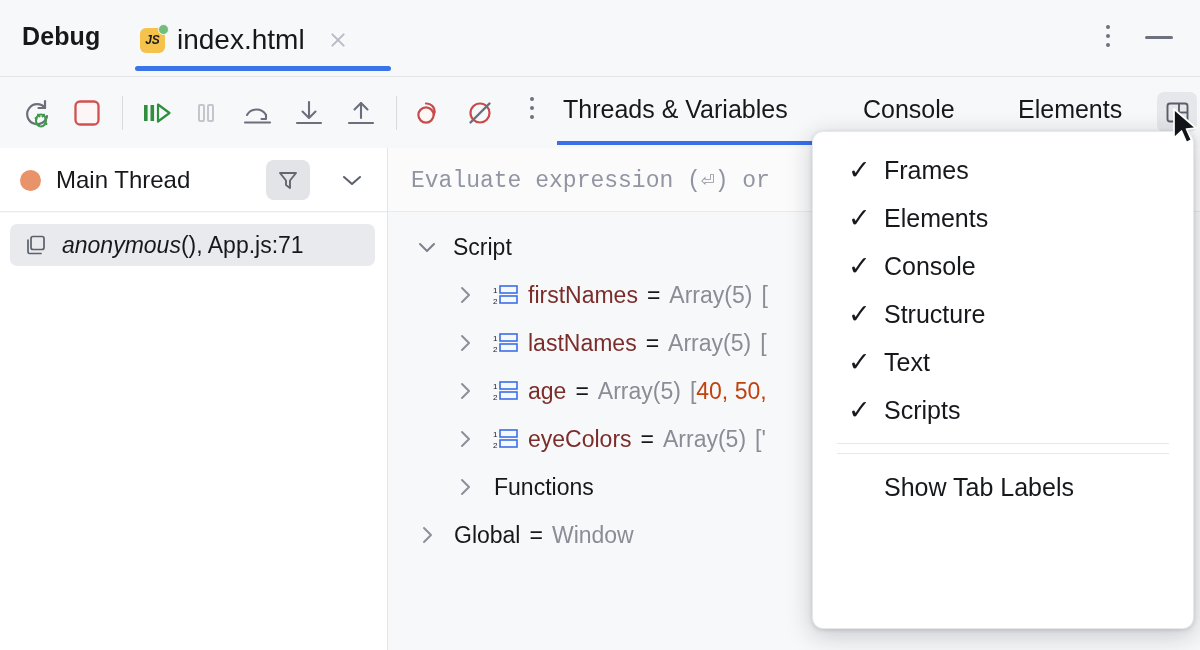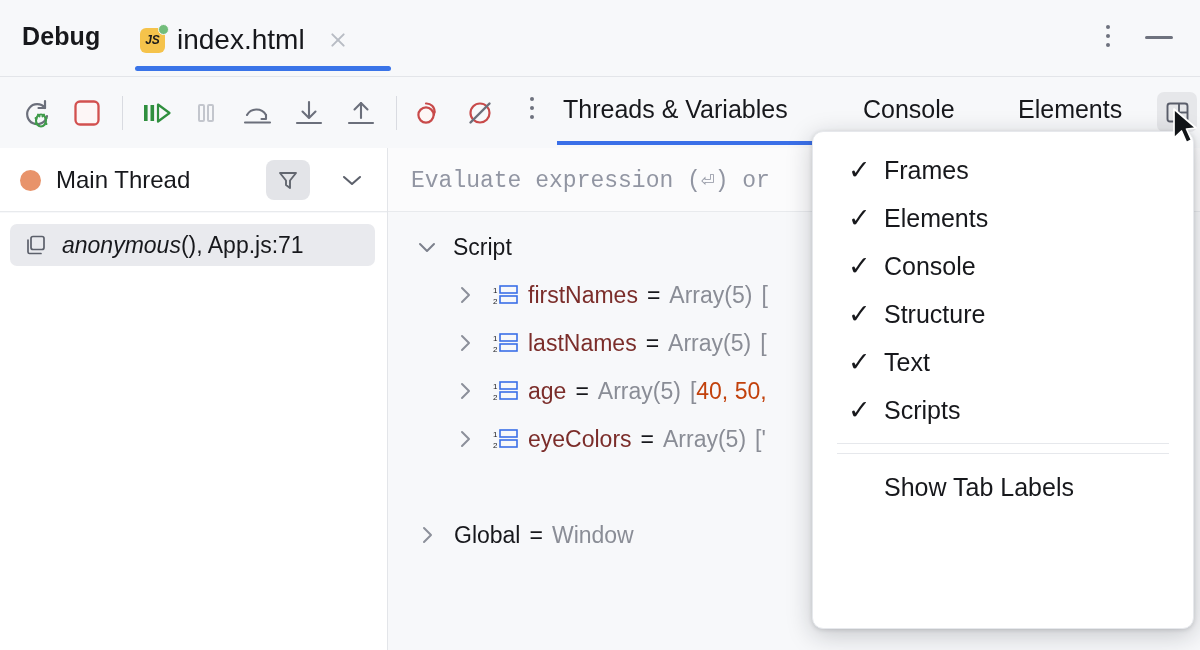--- a/index.html
+++ b/index.html
@@ -422,20 +422,28 @@
       <text x="0" y="20" font-size="8" fill="#17181c" font-family="Liberation Sans, sans-serif">2</text>
       <rect x="7" y="2" width="17" height="7" fill="none" stroke="#3a6fe8" stroke-width="1.6"></rect>
       <rect x="7" y="12" width="17" height="7" fill="none" stroke="#3a6fe8" stroke-width="1.6"></rect>
     </svg>
     <span class="vname">eyeColors</span>
     <span class="veq">=</span>
     <span class="vval">Array(5)</span>
     <span class="vval" style="margin-left:9px">['</span>
   </div>
 
+  <div class="vrow" style="left:452px; top:467px">
+    <span class="chev-r">
+      <svg width="14" height="22" viewBox="0 0 14 22">
+          <path d="M4 4 L11 11 L4 18" fill="none" stroke="#8c909a" stroke-width="2" stroke-linecap="round" stroke-linejoin="round"></path>
+        </svg>
+    </span>
+    <span class="vplain" style="margin-left:16px">Functions</span>
+  </div>
 
   <div class="vrow" style="left:414px; top:515px">
     <span class="chev-r">
       <svg width="14" height="22" viewBox="0 0 14 22">
           <path d="M4 4 L11 11 L4 18" fill="none" stroke="#8c909a" stroke-width="2" stroke-linecap="round" stroke-linejoin="round"></path>
         </svg>
     </span>
     <span class="vplain" style="margin-left:14px">Global</span>
     <span class="veq">=</span>
     <span class="vval">Window</span>

